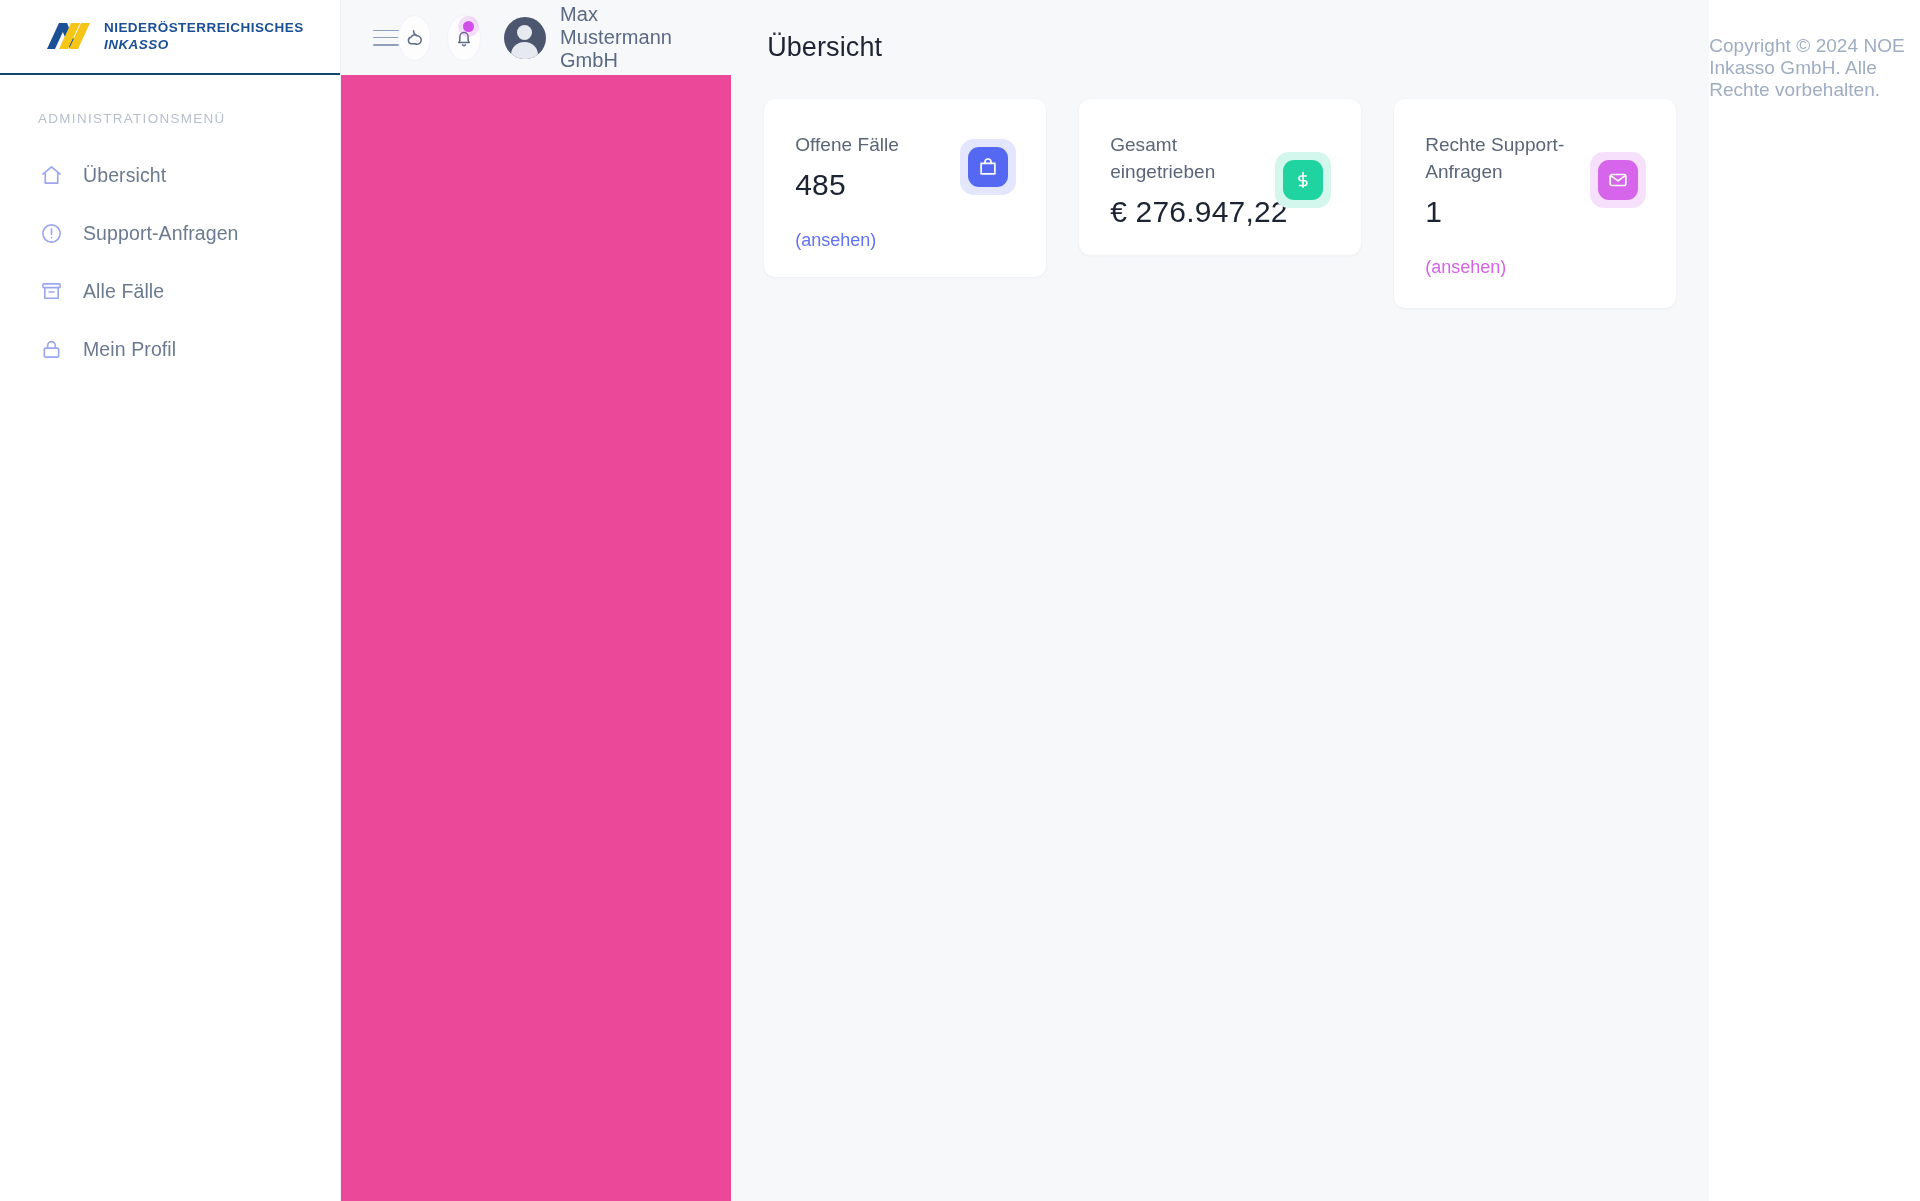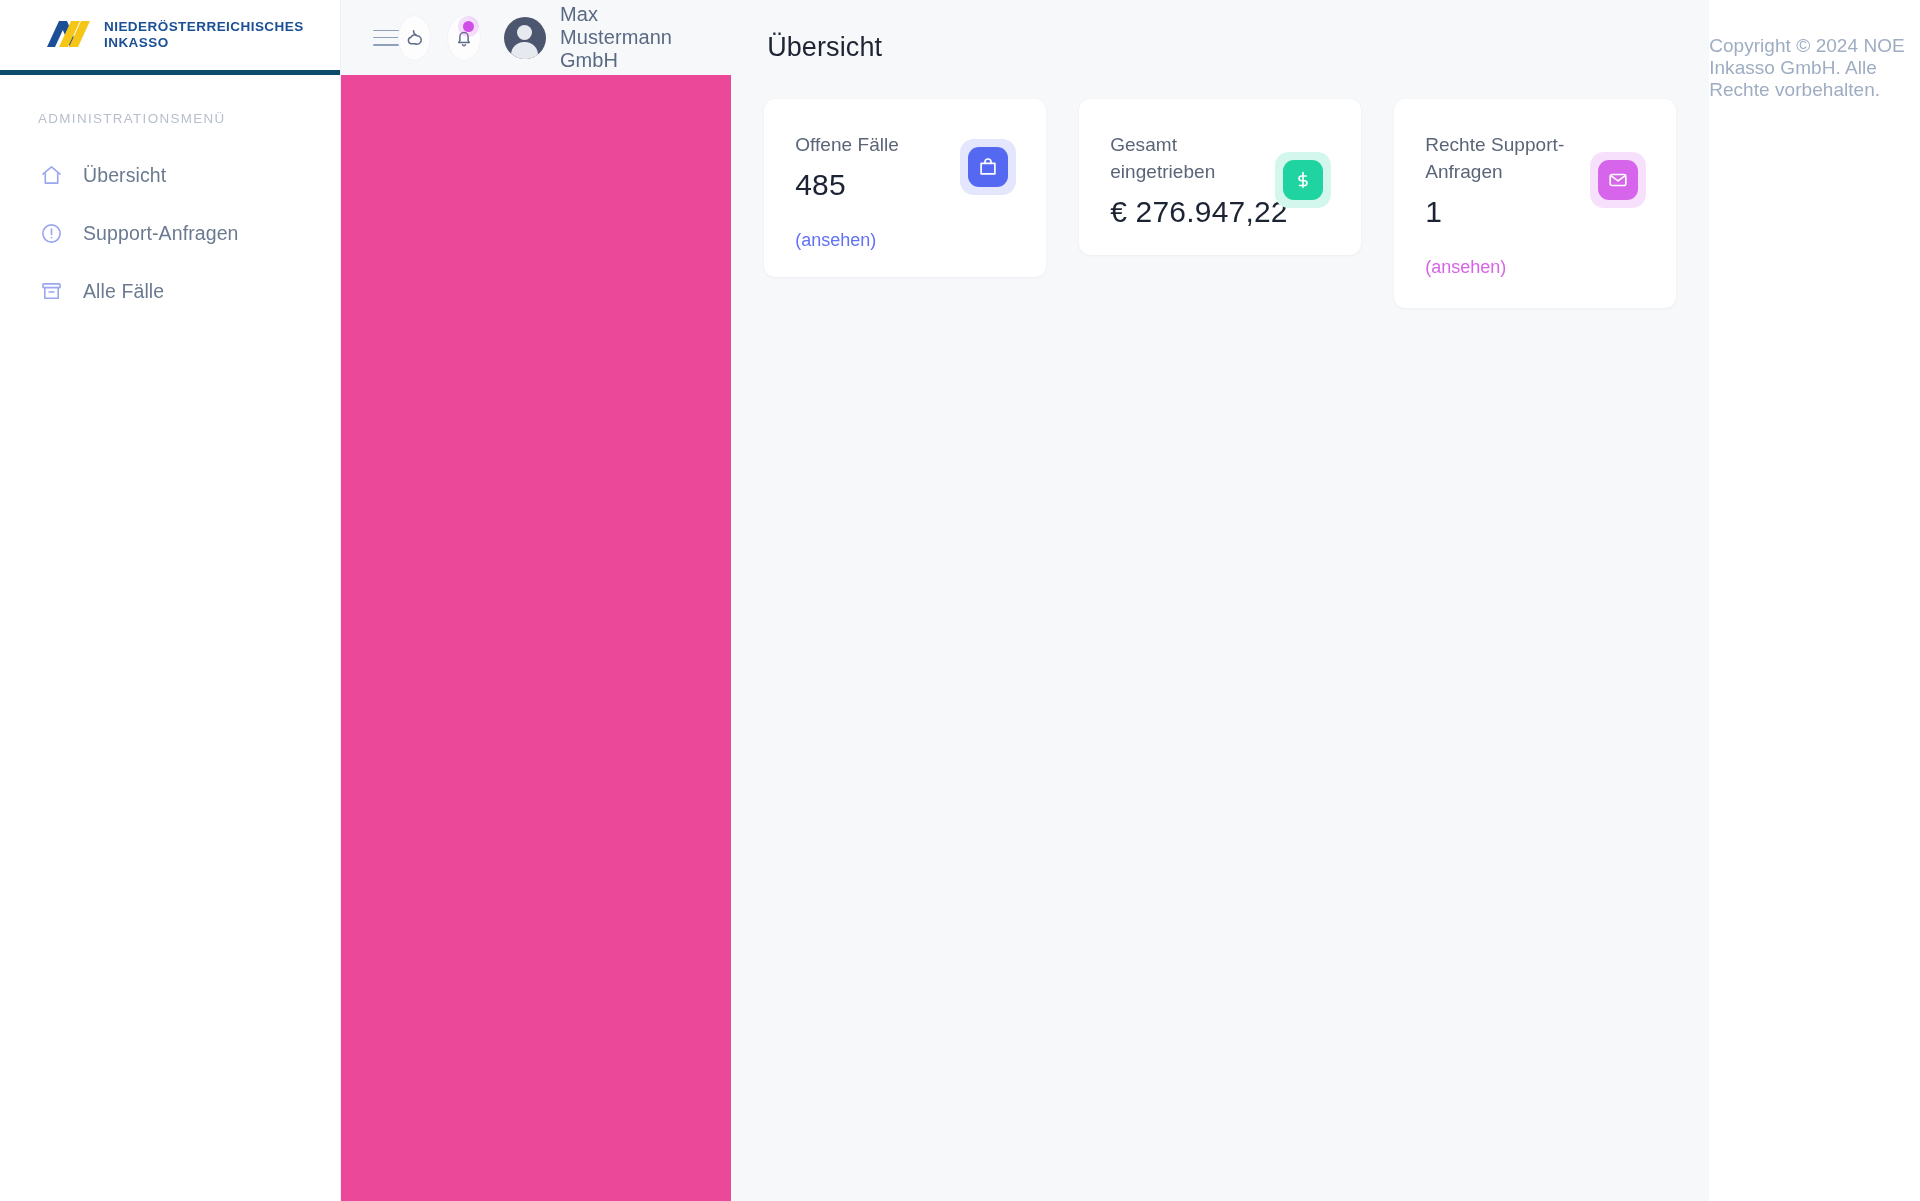--- a/index.html
+++ b/index.html
@@ -14,34 +14,34 @@
   
   .sidebar {
     width: 341px; height: 1201px;
     background: #ffffff;
     border-right: 1px solid #eef0f4;
     flex: 0 0 341px;
     position: relative;
   }
   .logo-wrap {
     height: 75px;
-    border-bottom: 5px solid #0c4a6e;
+    border-bottom: 2px solid #0c4a6e;
     display: flex; align-items: center;
     padding-left: 47px;
   }
   .logo { display: flex; align-items: center; gap: 11px; }
   .logo-mark { width: 46px; height: 36px; display: block; }
   .logo-text {
     color: #1b4f96;
     font-size: 13.5px;
     font-weight: 700;
     letter-spacing: 0.45px;
     line-height: 16.5px;
   }
-  .logo-text .l2 { display: block; }
+  .logo-text .l2 { display: block; font-style: italic; }
 
   .menu-heading {
     margin: 36px 0 0 38px;
     font-size: 13.4px;
     letter-spacing: 1.35px;
     color: #b7bfcc;
     font-weight: 400;
   }
   .nav { margin-top: 20px; }
   .nav-item {
@@ -206,20 +206,27 @@
         <span class="nav-label">Support-Anfragen</span>
       </a>
       <a class="nav-item">
         <svg class="nav-icon" viewBox="0 0 24 24" fill="none" stroke="currentColor" stroke-width="1.7" stroke-linecap="round" stroke-linejoin="round">
           <rect x="3" y="4" width="18" height="4" rx="1"></rect>
             <path d="M5 8v11h14V8"></path>
             <path d="M9.5 12.5h5"></path>
         </svg>
         <span class="nav-label">Alle Fälle</span>
       </a>
+      <a class="nav-item">
+        <svg class="nav-icon" viewBox="0 0 24 24" fill="none" stroke="currentColor" stroke-width="1.7" stroke-linecap="round" stroke-linejoin="round">
+          <rect x="4.5" y="10.5" width="15" height="9.5" rx="1.6"></rect>
+            <path d="M8 10.5V7.8a4 4 0 0 1 8 0v2.7"></path>
+        </svg>
+        <span class="nav-label">Mein Profil</span>
+      </a>
     </nav>
   </aside>
 
   <div class="main">
 
     <header class="topbar">
       <div class="hamburger">
         <span></span>
         <span></span>
         <span></span>

